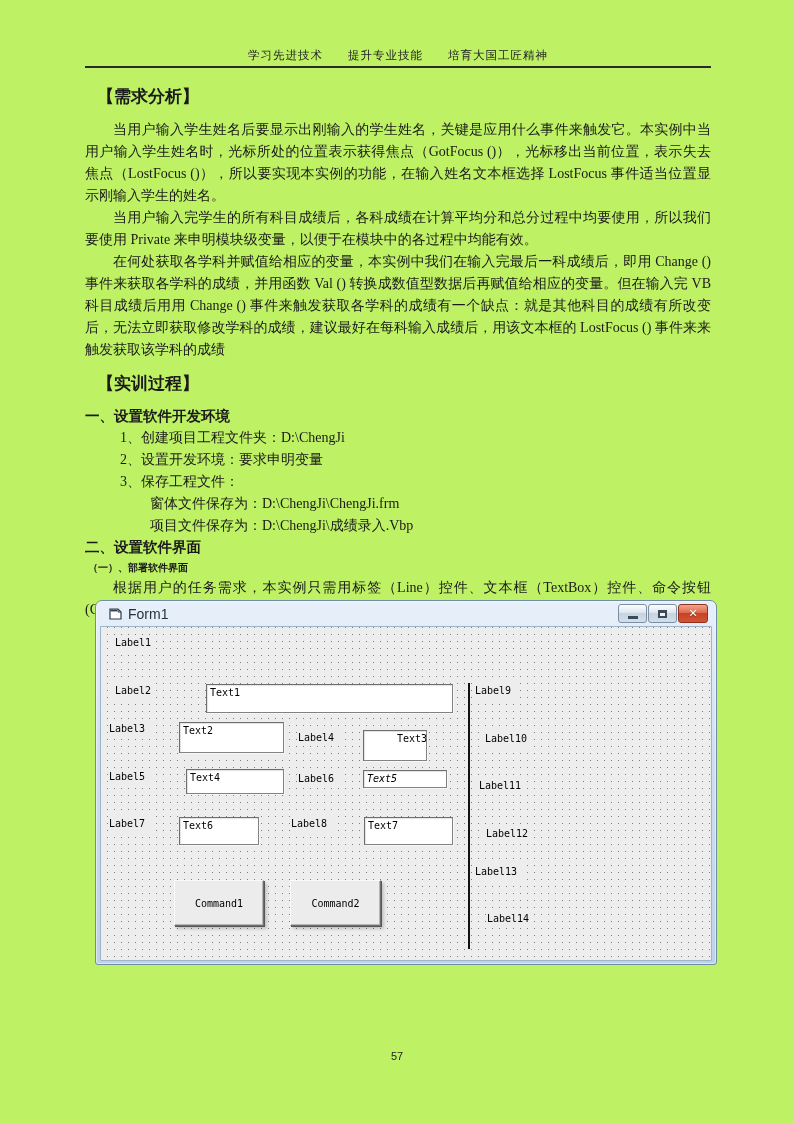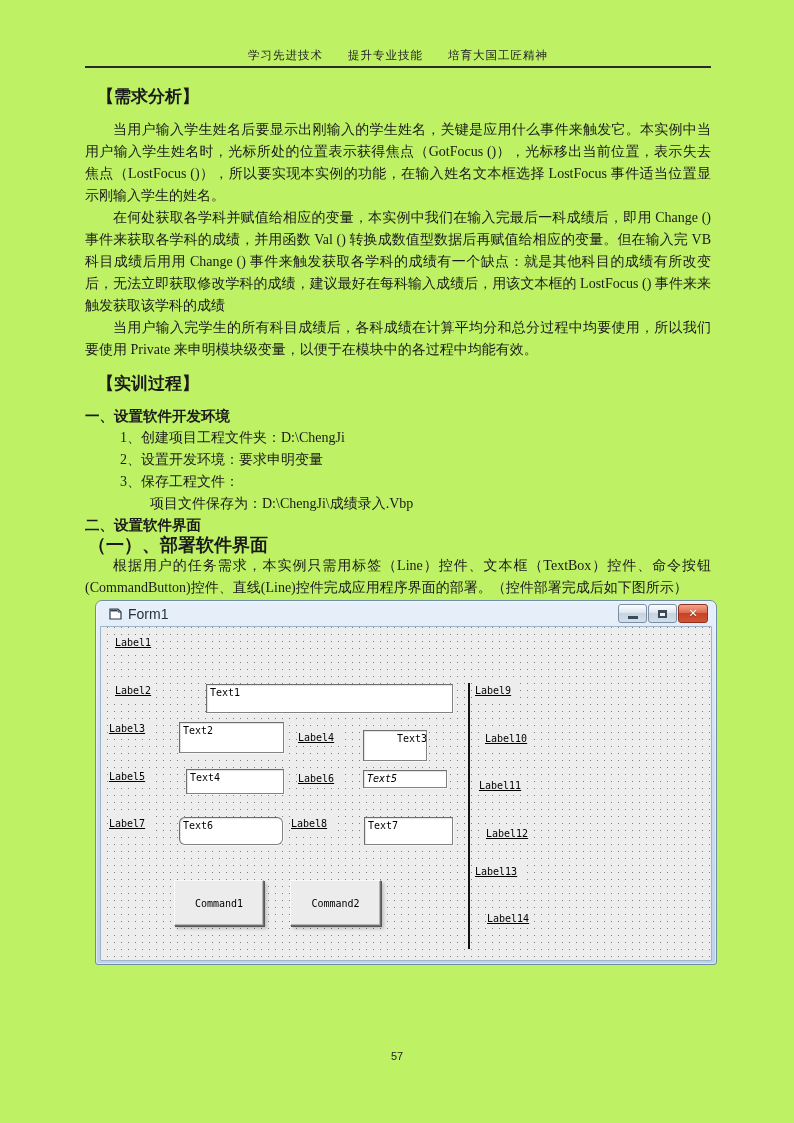--- a/index.html
+++ b/index.html
@@ -12,21 +12,21 @@
   .doc-header {
     position:absolute; left:85px; top:48px; width:626px;
     text-align:center; font-size:11.5px; letter-spacing:1px; color:#222;
     font-family:"Liberation Serif","DejaVu Serif",serif;
   }
   .header-rule { position:absolute; left:85px; top:66px; width:626px; height:2px; background:#2b2b2b; }
   
   .doc { position:absolute; left:85px; top:74px; width:626px; }
   .h-bracket { font-size:17px; font-weight:bold; line-height:21px; margin:12px; }
   .h-num     { font-size:14.5px; font-weight:bold; line-height:21px; margin:0; }
-  .h-sub     { font-size:18px;  font-weight:bold; line-height:19px; margin:0; padding-left:3px; }
+  .h-sub     { font-size:10px;  font-weight:bold; line-height:19px; margin:0; padding-left:3px; }
   .doc p.body-para { margin:0; font-size:14px; line-height:22px; text-indent:2em; text-align:justify; }
   .item    { font-size:14px; line-height:22px; padding-left:35px; }
   .subitem { font-size:14px; line-height:22px; padding-left:65px; }
   
   .footer-page-num {
     position:absolute; left:0; top:1050px; width:794px; text-align:center;
     font-size:11px; font-family:"Liberation Sans","DejaVu Sans",sans-serif; color:#222;
   }
   
   .vbwin {
@@ -61,21 +61,21 @@
     position:relative; height:335px; overflow:hidden;
     background-color:#ededed;
     background-image:radial-gradient(circle,#7c7c7c 0.9px,transparent 1px);
     background-size:7px 7px; background-position:3px 4px;
     border:1px solid #9fb4c8; border-radius:0 0 1px 1px;
     box-sizing:border-box;
   }
   .vbfont { font-family:"DejaVu Sans Mono","Liberation Mono",monospace; font-size:10px; color:#000; }
   .vblabel {
     position:absolute; background:#ededed; line-height:13px;
-    padding:1px 5px 2px 1px; white-space:nowrap;text-decoration:underline;
+    padding:1px 5px 2px 1px; white-space:nowrap;
   }
   .vbtext {
     position:absolute; background:#ffffff; box-sizing:border-box;
     border:1px solid #828282; border-top-color:#6e6e6e; border-left-color:#6e6e6e;
     box-shadow:1px 1px 0 #f7f7f7, inset 1px 1px 1px rgba(0,0,0,.12);
     padding:2px 0 0 3px; line-height:12px;
   }
   .vbbtn {
     position:absolute; background:#ececec; box-sizing:border-box;
     border:1px solid #6e6e6e; border-top-color:#fafafa; border-left-color:#fafafa;
@@ -88,27 +88,28 @@
 <body>
 
 <div class="page">
 
   <div class="doc-header">学习先进技术　　提升专业技能　　培育大国工匠精神</div>
   <div class="header-rule"></div>
 
   <div class="doc">
     <div class="h-bracket">【需求分析】</div>
     <p class="body-para">当用户输入学生姓名后要显示出刚输入的学生姓名，关键是应用什么事件来触发它。本实例中当用户输入学生姓名时，光标所处的位置表示获得焦点（GotFocus ()），光标移出当前位置，表示失去焦点（LostFocus ()），所以要实现本实例的功能，在输入姓名文本框选择 LostFocus 事件适当位置显示刚输入学生的姓名。</p>
+    <p class="body-para">当用户输入完学生的所有科目成绩后，各科成绩在计算平均分和总分过程中均要使用，所以我们要使用 Private 来申明模块级变量，以便于在模块中的各过程中均能有效。</p>
     <p class="body-para">在何处获取各学科并赋值给相应的变量，本实例中我们在输入完最后一科成绩后，即用 Change () 事件来获取各学科的成绩，并用函数 Val () 转换成数值型数据后再赋值给相应的变量。但在输入完 VB 科目成绩后用用 Change () 事件来触发获取各学科的成绩有一个缺点：就是其他科目的成绩有所改变后，无法立即获取修改学科的成绩，建议最好在每科输入成绩后，用该文本框的 LostFocus () 事件来来触发获取该学科的成绩</p>
-    <p class="body-para">当用户输入完学生的所有科目成绩后，各科成绩在计算平均分和总分过程中均要使用，所以我们要使用 Private 来申明模块级变量，以便于在模块中的各过程中均能有效。</p>
     <div class="h-bracket">【实训过程】</div>
     <div class="h-num">一、设置软件开发环境</div>
     <div class="item">1、创建项目工程文件夹：D:\ChengJi</div>
     <div class="item">2、设置开发环境：要求申明变量</div>
     <div class="item">3、保存工程文件：</div>
+    <div class="subitem">窗体文件保存为：D:\ChengJi\ChengJi.frm</div>
     <div class="subitem">项目文件保存为：D:\ChengJi\成绩录入.Vbp</div>
     <div class="h-num">二、设置软件界面</div>
     <div class="h-sub">（一）、部署软件界面</div>
     <p class="body-para">根据用户的任务需求，本实例只需用标签（Line）控件、文本框（TextBox）控件、命令按钮(CommandButton)控件、直线(Line)控件完成应用程序界面的部署。（控件部署完成后如下图所示）</p>
   </div>
 
   <div class="vbwin">
     <div class="titlebar">
       <span style="display:inline-flex;">
         <svg width="14" height="13" viewBox="0 0 14 13">
@@ -149,21 +150,21 @@
       <div class="vblabel vbfont" style="left:377px; top:151px;">Label11</div>
       <div class="vblabel vbfont" style="left:384px; top:199px;">Label12</div>
       <div class="vblabel vbfont" style="left:373px; top:237px;">Label13</div>
       <div class="vblabel vbfont" style="left:385px; top:284px;">Label14</div>
 
       <div class="vbtext vbfont" style="left:105px; top:57px;  width:247px; height:29px;">Text1</div>
       <div class="vbtext vbfont" style="left:78px;  top:95px;  width:105px; height:31px;">Text2</div>
       <div class="vbtext vbfont" style="left:262px; top:103px; width:64px;  height:31px;padding-left:33px;">Text3</div>
       <div class="vbtext vbfont" style="left:85px;  top:142px; width:98px;  height:25px;">Text4</div>
       <div class="vbtext vbfont" style="left:262px; top:143px; width:84px;  height:18px;font-style:italic;">Text5</div>
-      <div class="vbtext vbfont" style="left:78px;  top:190px; width:104px; height:28px;border-radius:6px;">Text6</div>
+      <div class="vbtext vbfont" style="left:78px;  top:190px; width:80px; height:28px;">Text6</div>
       <div class="vbtext vbfont" style="left:263px; top:190px; width:89px;  height:28px;">Text7</div>
 
       <div class="vbbtn vbfont" style="left:73px;  top:253px; width:90px; height:46px;">Command1</div>
       <div class="vbbtn vbfont" style="left:189px; top:253px; width:91px; height:46px;">Command2</div>
     </div>
   </div>
 
   <div class="footer-page-num">57</div>
 </div>
 

